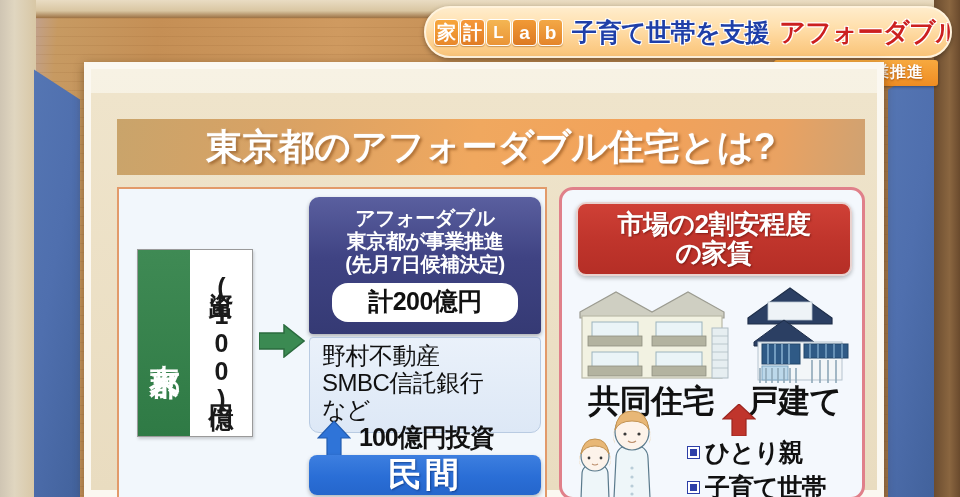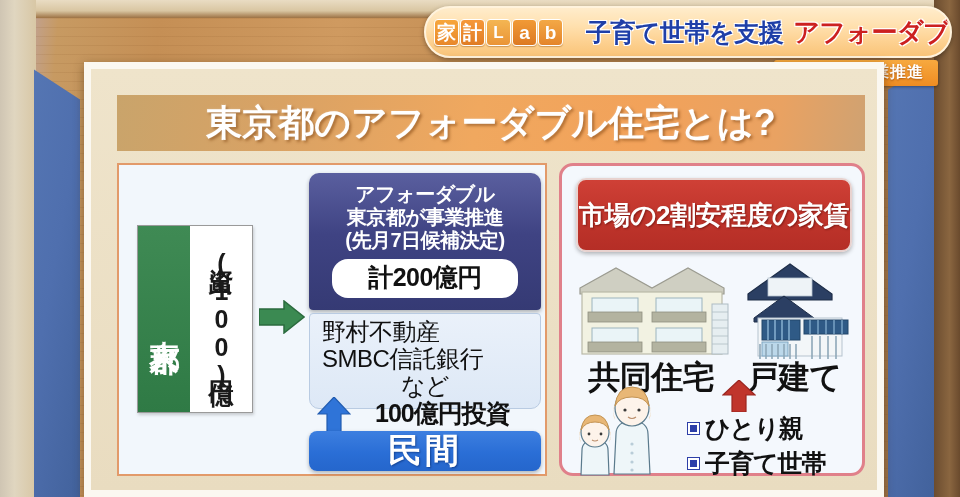--- a/index.html
+++ b/index.html
@@ -55,21 +55,21 @@
     color: #fff; font-weight: bold; font-size: 19px; line-height: 1;
     border: 1.5px solid #ffffff;
     box-shadow: 0 1px 1px rgba(120,60,0,0.35);
   }
   .logo-tile.o1 { background: linear-gradient(180deg,#f7a63c,#e8872a); }
   .logo-tile.o2 { background: linear-gradient(180deg,#f6983a,#e07c24); }
   .logo-tile.o3 { background: linear-gradient(180deg,#f4b653,#ea9436); font-size:17px;}
   .logo-tile.o4 { background: linear-gradient(180deg,#f19a36,#dd7a22); }
   .logo-tile.o5 { background: linear-gradient(180deg,#f3a846,#e4852b); }
   .banner-head {
-    margin-left: 23px; color: #1f3fa8; font-size: 25px; font-weight: bold;
+    margin-left: 9px; color: #1f3fa8; font-size: 25px; font-weight: bold;
     letter-spacing: -0.5px; white-space: nowrap;
     text-shadow: 1px 1px 0 #fff, -1px -1px 0 #fff, 1px -1px 0 #fff, -1px 1px 0 #fff;
   }
   .banner-main {
     margin-left: 10px; color: #cc2020; font-size: 26px; font-weight: bold;
     letter-spacing: -0.5px; white-space: nowrap;
     text-shadow: 1px 1px 0 #fff, -1px -1px 0 #fff, 1px -1px 0 #fff, -1px 1px 0 #fff;
   }
   #news-sub {
     position: absolute; right: 22px; top: 60px;
@@ -86,20 +86,21 @@
   #board {
     position: absolute; left: 84px; top: 62px; width: 800px; height: 435px;
     background: linear-gradient(180deg,#f7f2e4 0%, #f3ead6 100%);
     border: 7px solid #fbf8f1;
     box-shadow: 0 3px 10px rgba(60,35,10,0.45);
   }
   #board-inner {
     position: absolute; inset: 0;
     background: linear-gradient(180deg,#efe4cb 0%, #e9dcc0 100%);
     padding: 18px;
+    margin-top: 24px;
   }
 
   
   #title-bar {
     position: absolute; left: 26px; top: 26px; width: 748px; height: 56px;
     background: linear-gradient(100deg,#c9a46b 0%, #d9a264 22%, #f0a85f 48%,
                                  #f2a25a 70%, #e9a262 88%, #cfa272 100%);
     display: flex; align-items: center; justify-content: center;
   }
   #title-text {
@@ -177,29 +178,29 @@
     margin-top: 3px;
     background: linear-gradient(180deg,#eaf1fa 0%, #dde8f6 100%);
     border: 1px solid #b9cbe2;
     border-radius: 4px 4px 10px 10px;
     padding: 5px 12px 8px 12px;
   }
   #fund-light .ln {
     color: #101010; font-size: 24px; font-weight: normal;
     line-height: 1.12; letter-spacing: -0.5px; white-space: nowrap;
   }
-  #fund-light .ln.right { text-align: center; }
+  #fund-light .ln.right { text-align: left; }
 
   
   #invest-row {
     position: absolute; left: 190px; top: 232px; width: 232px; height: 36px;
   }
   #invest-arrow { position: absolute; left: 8px; top: 0; width: 34px; height: 36px; }
   #invest-label {
-    position: absolute; left: 66px; top: 0px;
+    position: absolute; left: 50px; top: 0px;
     font-size: 25px; font-weight: bold; color: #111; letter-spacing: -1px;
     white-space: nowrap;
   }
   #minkan-bar {
     position: absolute; left: 190px; top: 266px; width: 232px; height: 40px;
     background: linear-gradient(180deg,#3d7fe0 0%, #2a6ed6 55%, #2566cc 100%);
     border-radius: 8px;
     display: flex; align-items: center; justify-content: center;
     box-shadow: 0 2px 4px rgba(0,0,0,0.28);
   }
@@ -213,21 +214,21 @@
     position: absolute; left: 468px; top: 94px; width: 306px; height: 313px;
     background: #f4f8fd;
     border: 3px solid #e0808a;
     border-radius: 14px;
   }
   #red-head {
     position: absolute; left: 14px; top: 12px; width: 276px; height: 74px;
     background: linear-gradient(180deg,#cf4036 0%, #c0352c 50%, #b52e26 100%);
     border: 2px solid #e8d2cf;
     border-radius: 10px;
-    display: flex; flex-direction: row; align-items: center; justify-content: center;
+    display: flex; flex-direction: column; align-items: center; justify-content: center;
     box-shadow: 0 2px 4px rgba(0,0,0,0.28);
   }
   #red-head .l {
     color: #ffffff; font-size: 26px; font-weight: bold;
     line-height: 1.1; letter-spacing: -0.5px; white-space: nowrap;
     text-shadow: 1px 1px 2px rgba(90,10,5,0.6);
   }
 
   #houses { position: absolute; left: 10px; top: 94px; width: 286px; height: 100px; }
   #house-labels {

